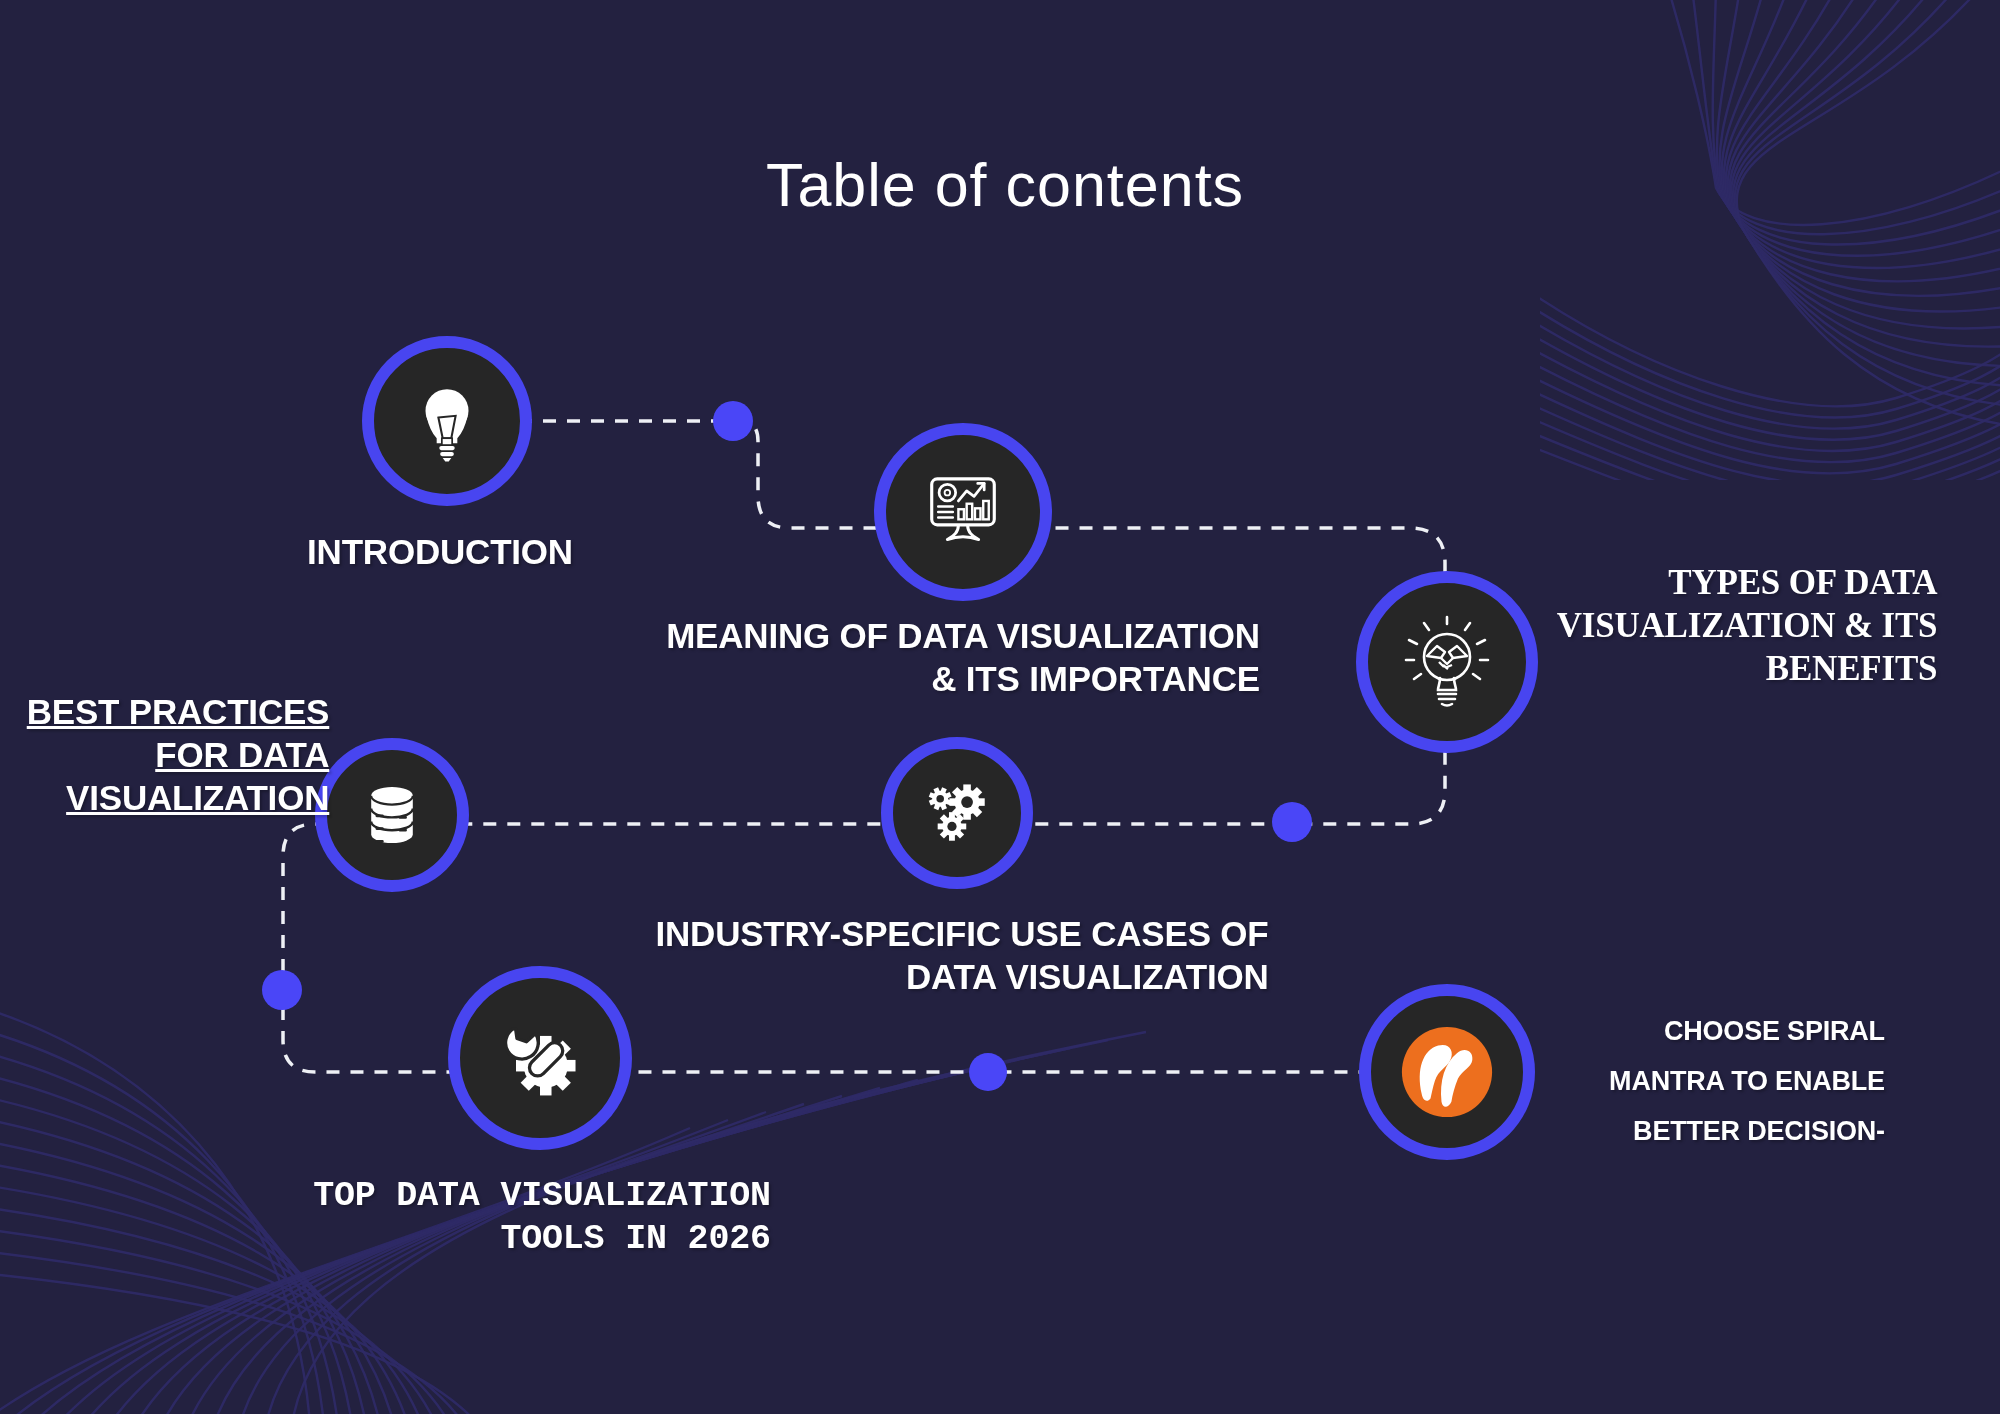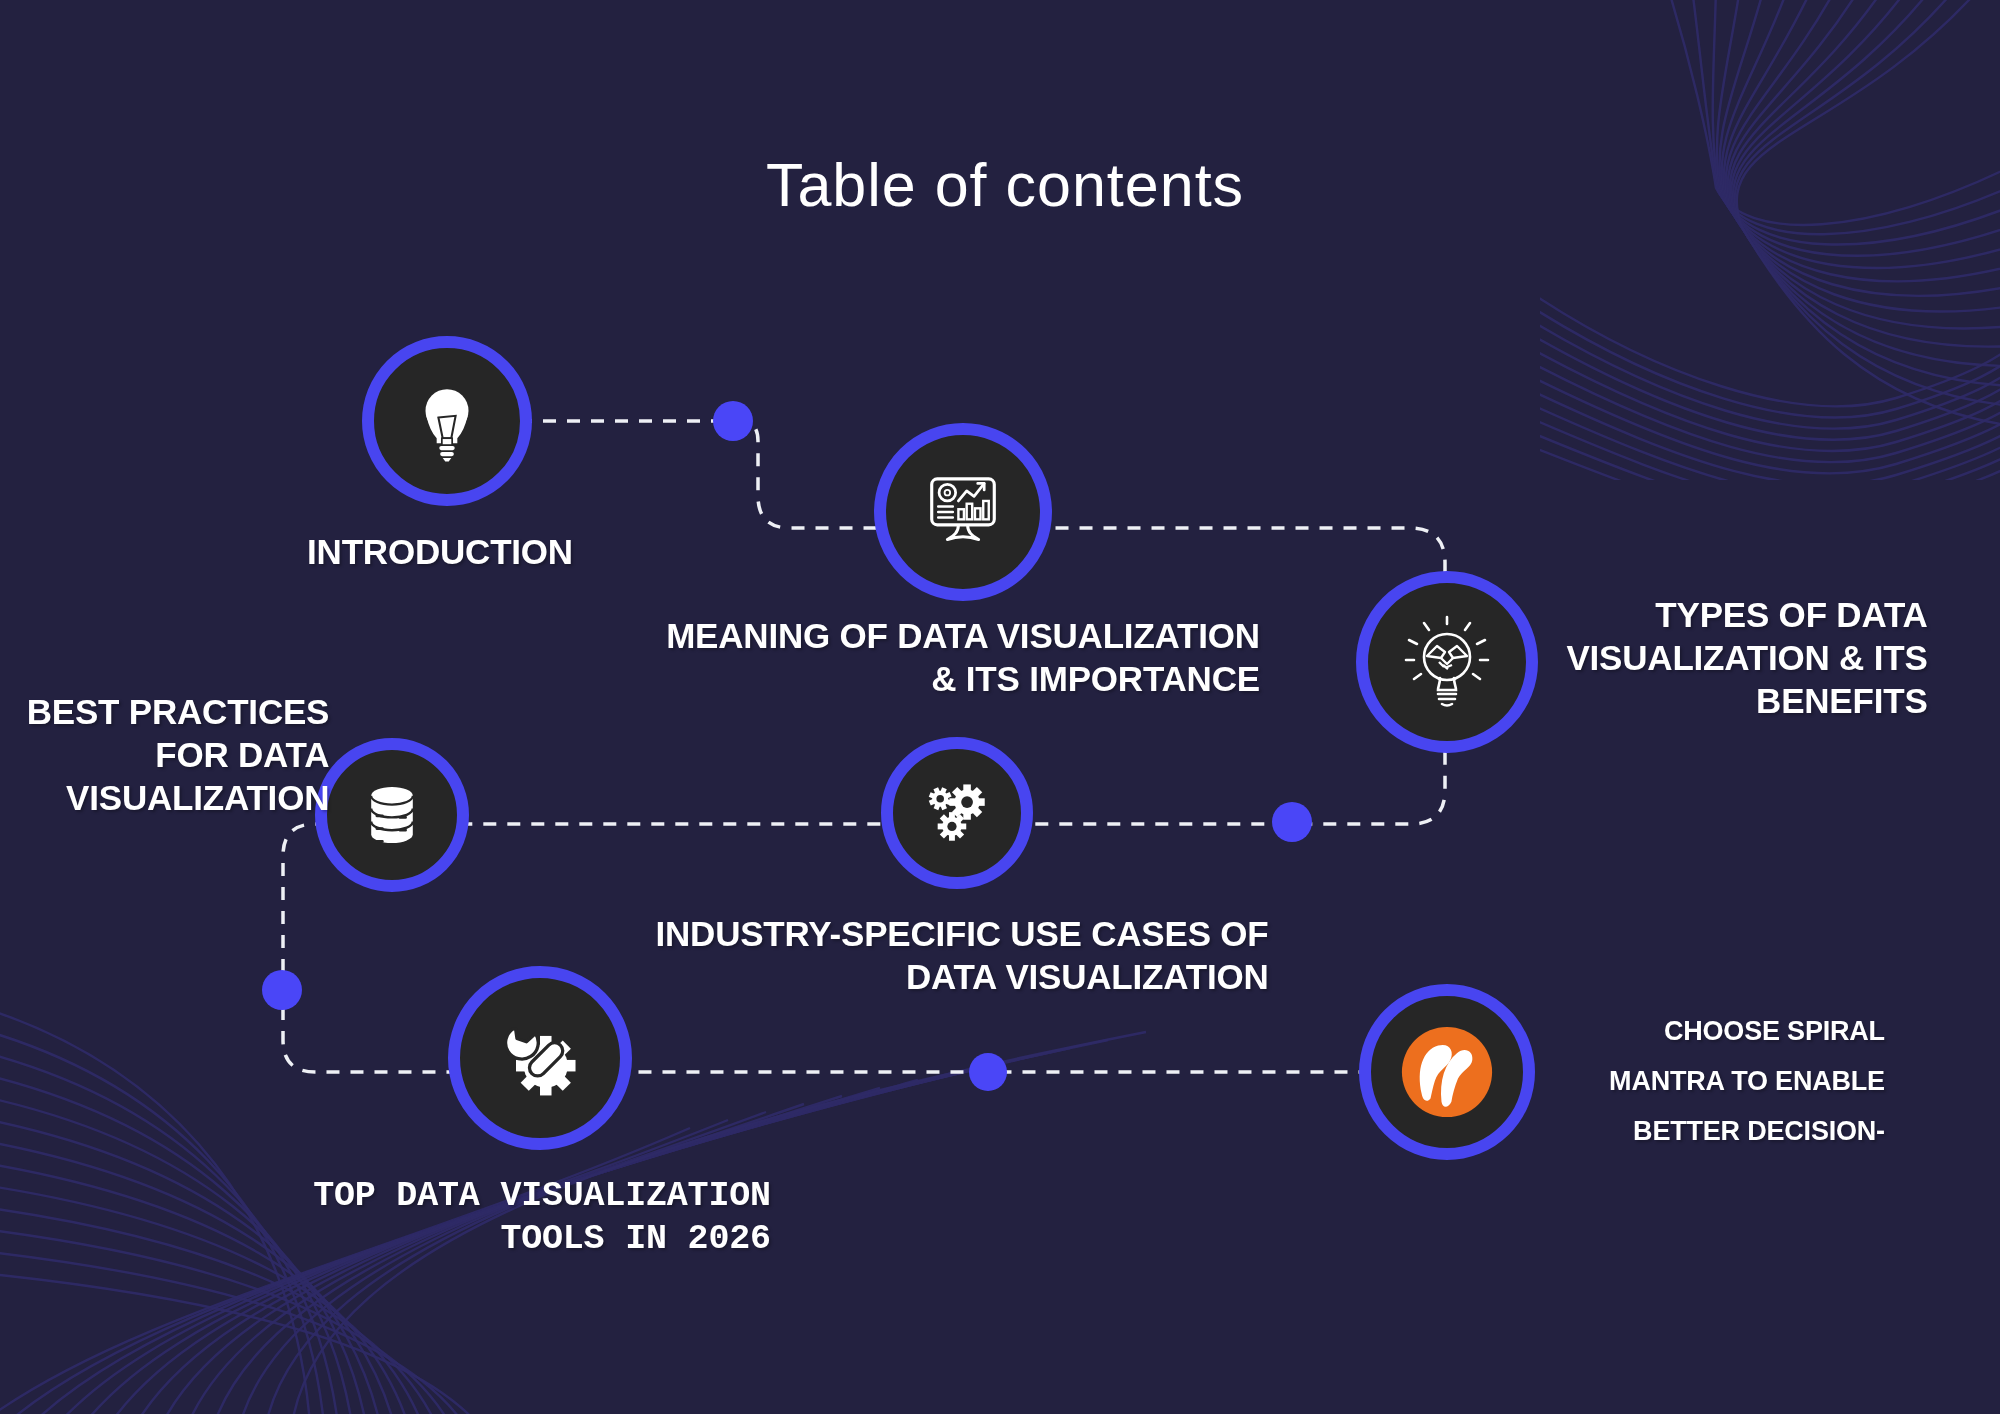--- a/index.html
+++ b/index.html
@@ -240,27 +240,27 @@
 
   <div class="label" style="left:440px;top:530px;">
     <div>INTRODUCTION</div>
   </div>
 
   <div class="label" style="left:963px;top:614px;">
     <div>MEANING OF DATA VISUALIZATION</div>
     <div>&amp; ITS IMPORTANCE</div>
   </div>
 
-  <div class="label" style="left:1747px;top:593px;">
+  <div class="label" style="left:1747px;top:561px;font-family:Liberation Serif, serif;">
     <div>TYPES OF DATA</div>
     <div>VISUALIZATION &amp; ITS</div>
     <div>BENEFITS</div>
   </div>
 
-  <div class="label" style="left:178px;top:690px;">
+  <div class="label" style="left:178px;top:690px;text-decoration:underline;">
     <div>BEST PRACTICES</div>
     <div>FOR DATA</div>
     <div>VISUALIZATION</div>
   </div>
 
   <div class="label" style="left:962px;top:912px;">
     <div>INDUSTRY-SPECIFIC USE CASES OF</div>
     <div>DATA VISUALIZATION</div>
   </div>
 

